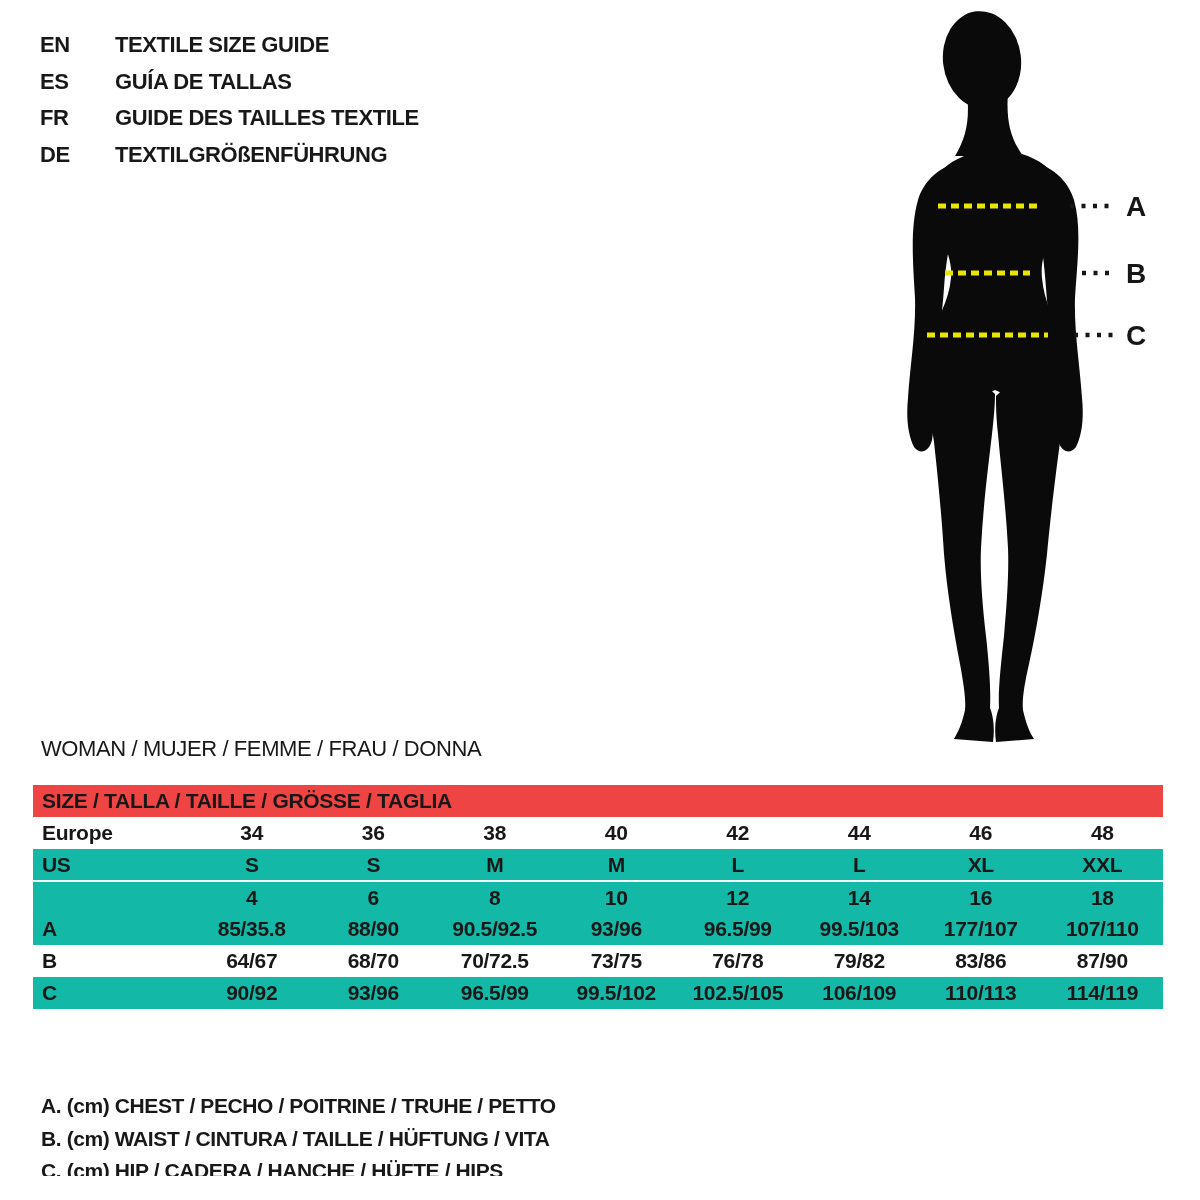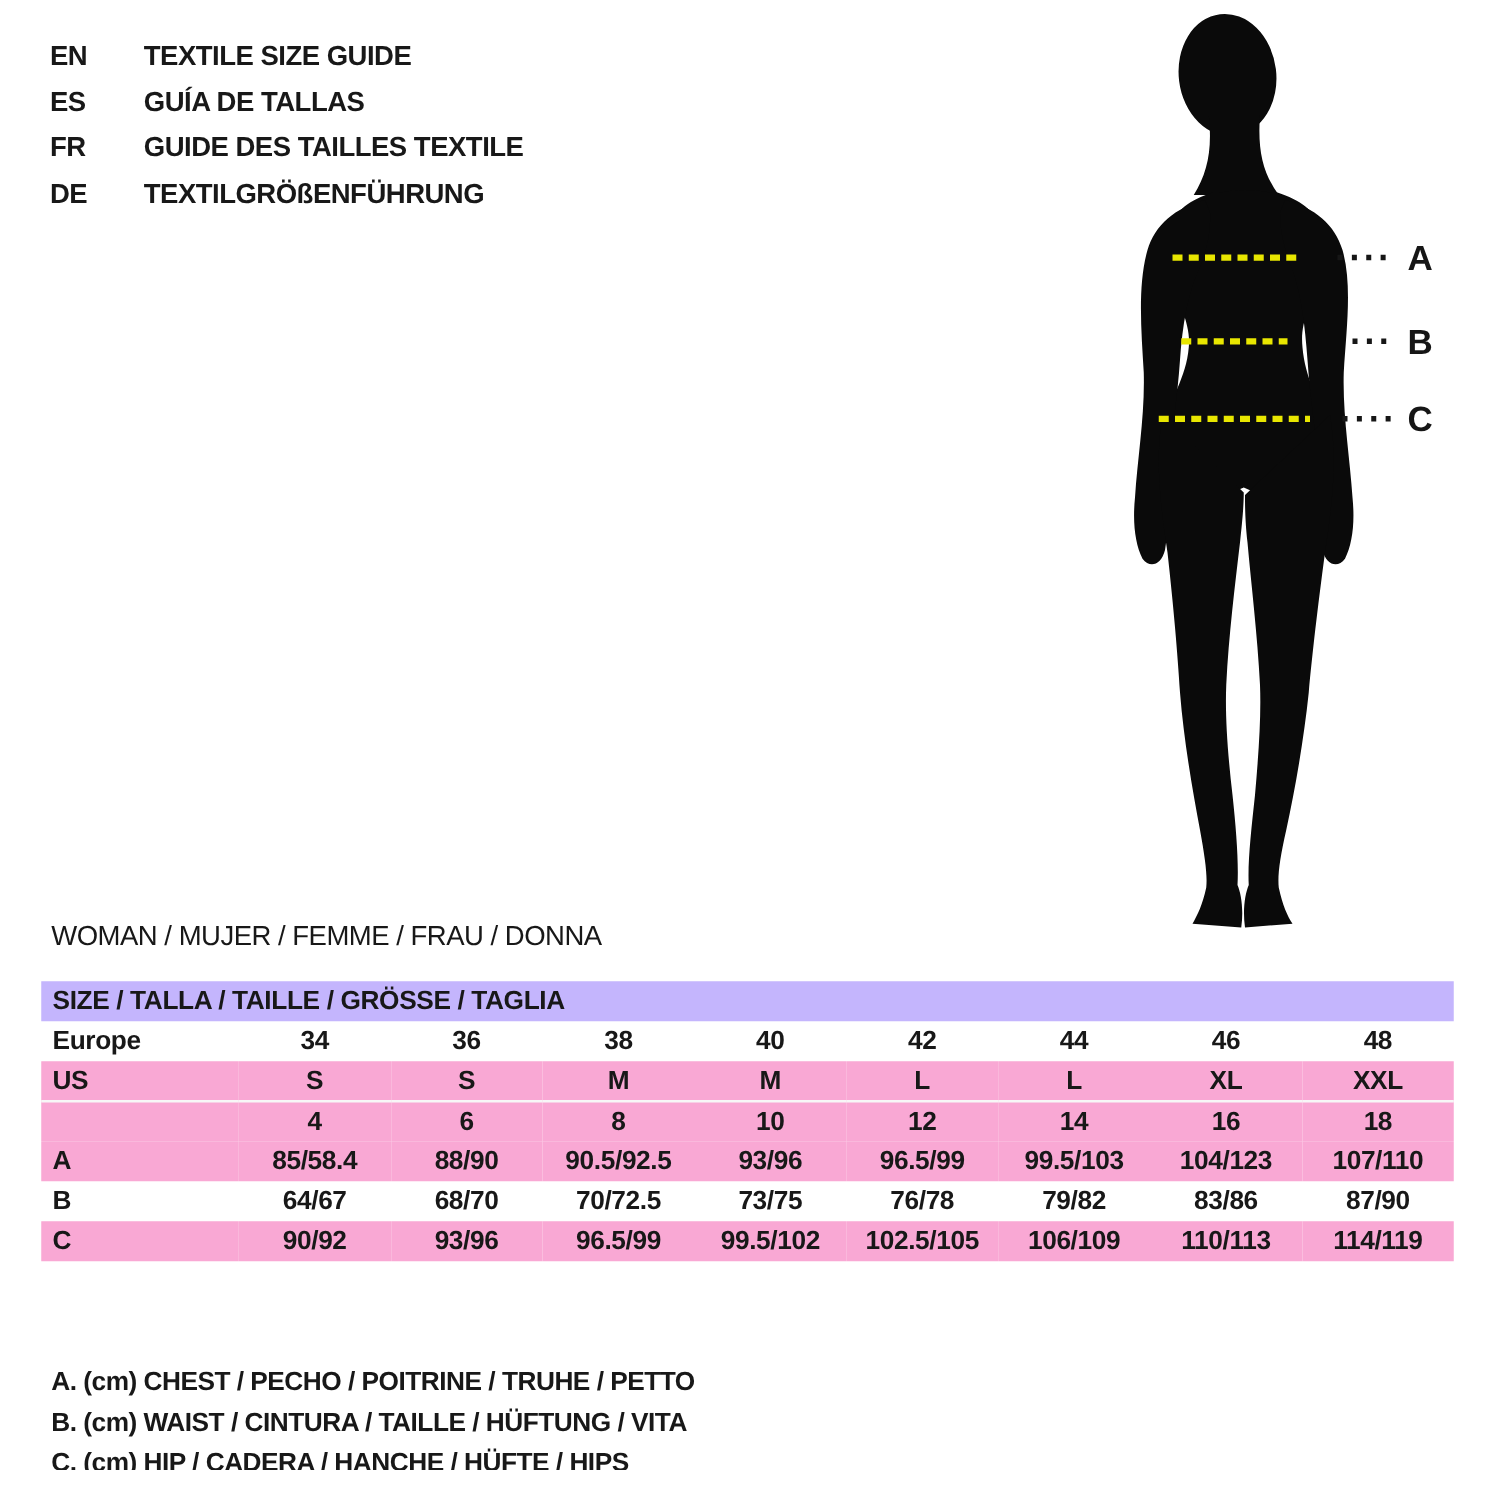--- a/index.html
+++ b/index.html
@@ -45,26 +45,26 @@
     position: absolute; left: 33px; top: 785px;
     width: 1130px;
     border-collapse: collapse; table-layout: fixed;
   }
   .size-table th, .size-table td {
     height: 32px; padding: 0;
     font-size: 21px; font-weight: 700; letter-spacing: -0.3px;
     white-space: nowrap;
   }
   .size-table thead th {
-    background: #c4b5fd;
+    background: #ef4444;
     text-align: left; padding-left: 9px;
   }
   .size-table tbody th { text-align: left; padding-left: 9px; font-weight: 700; }
   .size-table tbody td { text-align: center; }
-  .size-table tr.shaded { background: #f9a8d4; }
+  .size-table tr.shaded { background: #14b8a6; }
   .size-table tr.sub th, .size-table tr.sub td { border-top: 2px solid #f7f7f7; }
 
   
   .legend { position: absolute; left: 41px; top: 1090px; }
   .legend p {
     margin: 0; height: 32.6px;
     display: flex; align-items: center;
     font-size: 21px; font-weight: 700; letter-spacing: -0.4px;
     white-space: nowrap;
   }
@@ -233,27 +233,27 @@
         <td>6</td>
         <td>8</td>
         <td>10</td>
         <td>12</td>
         <td>14</td>
         <td>16</td>
         <td>18</td>
       </tr>
       <tr class="shaded">
         <th>A</th>
-        <td>85/58.4</td>
+        <td>85/35.8</td>
         <td>88/90</td>
         <td>90.5/92.5</td>
         <td>93/96</td>
         <td>96.5/99</td>
         <td>99.5/103</td>
-        <td>104/123</td>
+        <td>177/107</td>
         <td>107/110</td>
       </tr>
       <tr>
         <th>B</th>
         <td>64/67</td>
         <td>68/70</td>
         <td>70/72.5</td>
         <td>73/75</td>
         <td>76/78</td>
         <td>79/82</td>

